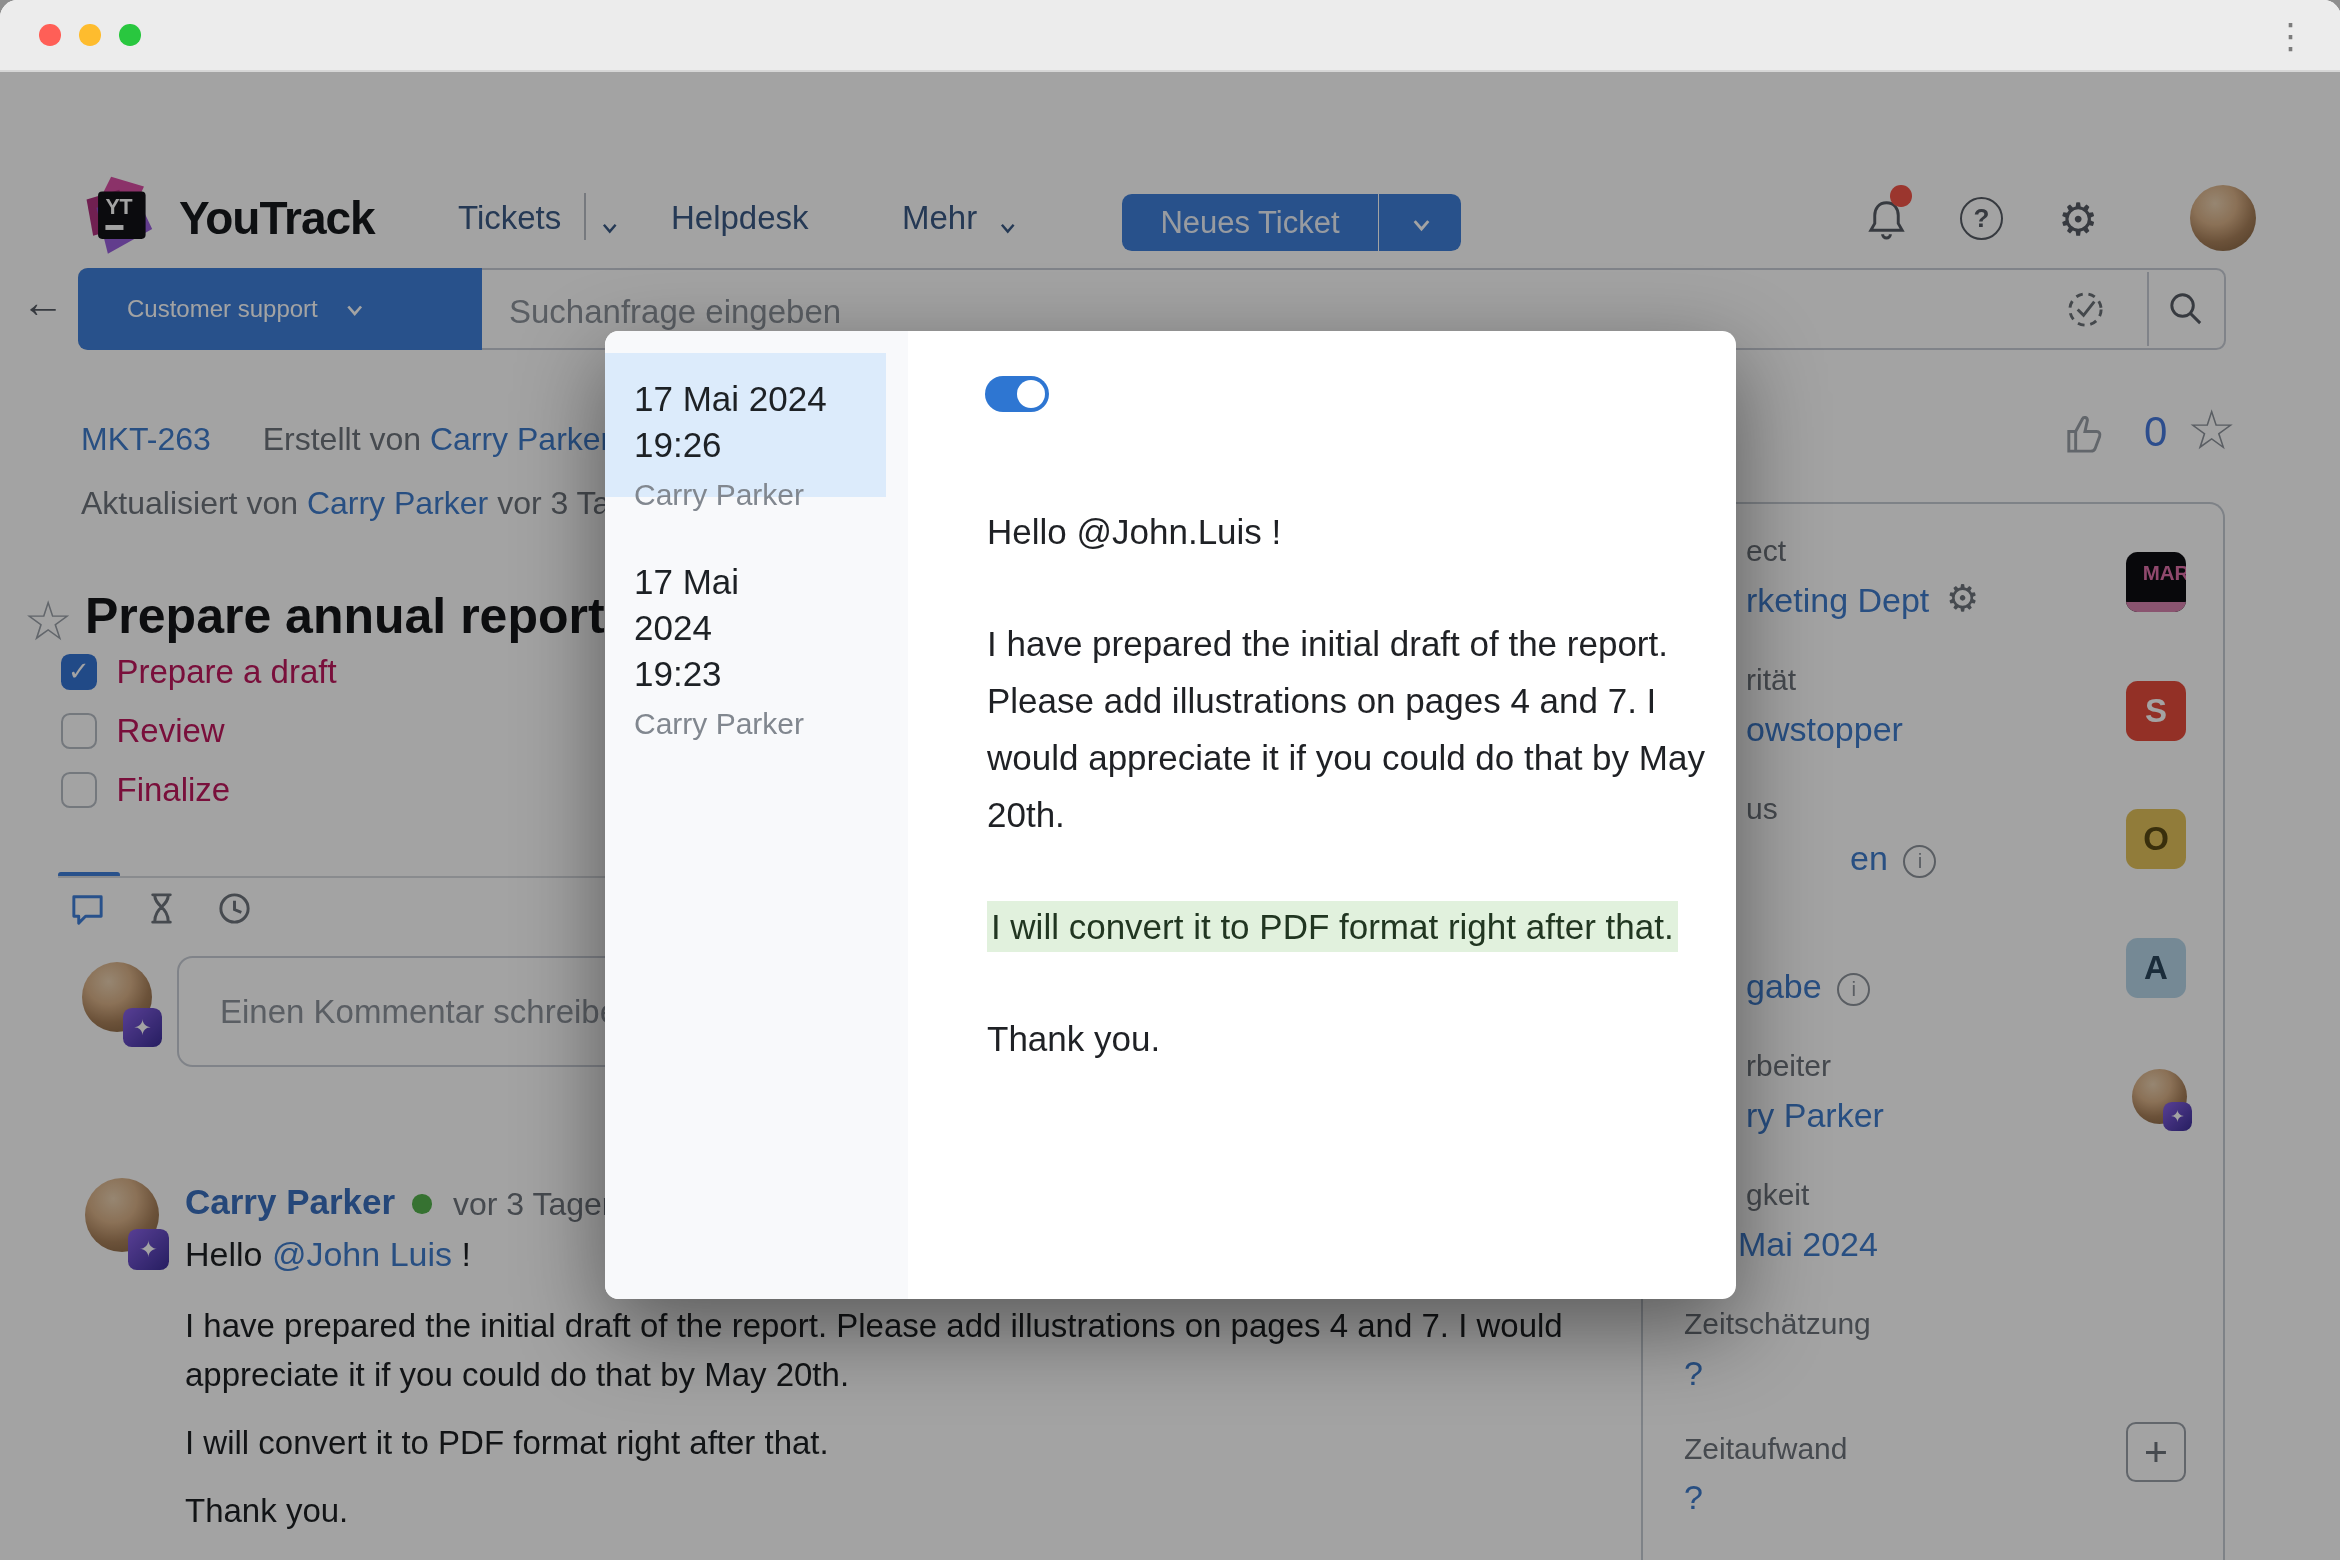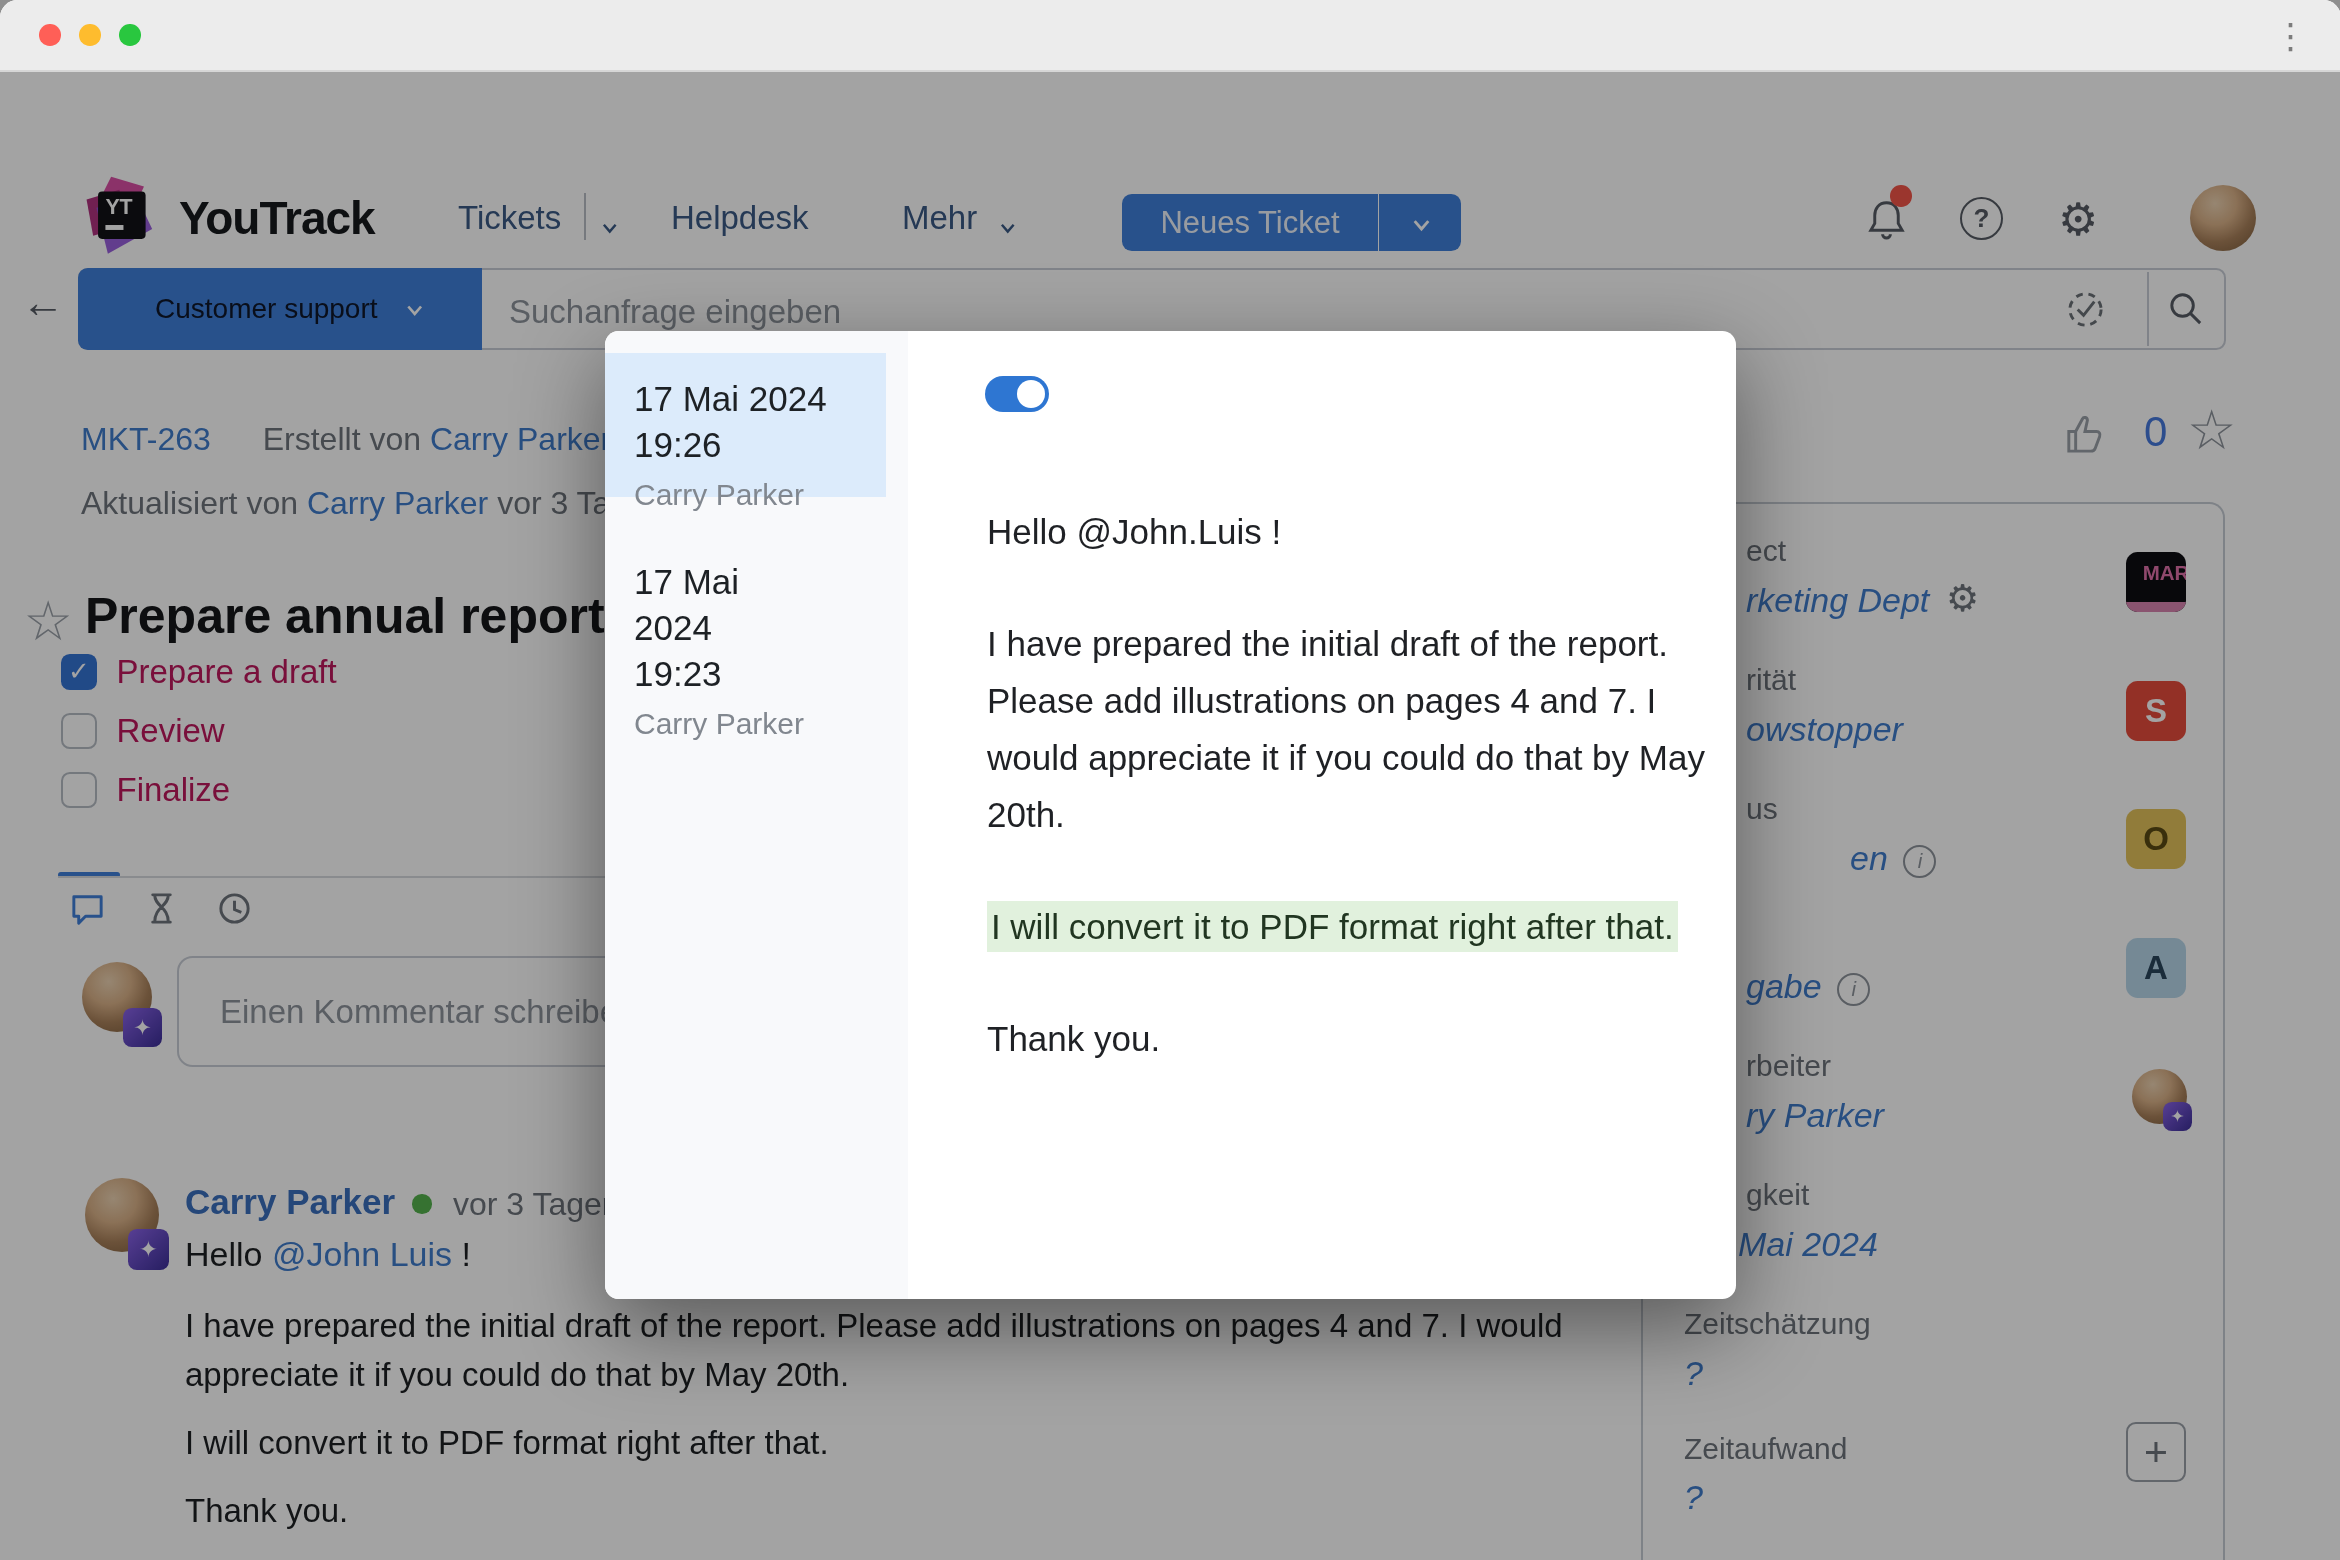--- a/index.html
+++ b/index.html
@@ -29,21 +29,21 @@
       radial-gradient(circle at 38% 28%, #ecd2b2 0%, #d9b188 34%, #a8805a 62%, #7a5c3c 100%);}
   .avatar-badge{position:absolute;border-radius:8.8px;background:linear-gradient(135deg,#8a63e8,#3c2f98);
       color:#fff;display:flex;align-items:center;justify-content:center;}
   .bell-dot{position:absolute;left:1890px;top:115px;width:21.5px;height:21.5px;border-radius:50%;background:#f25549;}
   
   .back{position:absolute;left:21.5px;top:281px;font-size:43px;color:#565c64;line-height:43px;}
   .searchbar{position:absolute;left:78px;top:268px;width:2148px;height:82px;border:2px solid #c9ced6;
              border-radius:9.8px;background:#fff;box-sizing:border-box;}
   .ctx-btn{position:absolute;left:78px;top:268px;width:404px;height:82px;background:#3f7fd9;border-radius:9.8px 0 0 9.8px;
            display:flex;align-items:center;box-sizing:border-box;padding-left:49px;}
-  .ctx-label{font-size:28px;color:#0f172a;margin-left:28px;}
+  .ctx-label{font-size:24px;color:#ffffff;}
   .ph{position:absolute;left:509px;top:293px;font-size:33px;color:#8d939c;}
   .ai-icon{position:absolute;left:2065px;top:289px;width:41px;height:41px;}
   .search-sep{position:absolute;left:2147px;top:272px;width:2px;height:74px;background:#c9ced6;}
   .mag{position:absolute;left:2164px;top:287px;width:43px;height:43px;}
   
   .meta{position:absolute;font-size:32px;white-space:nowrap;}
   .blue{color:#3f7ccc;}
   .gray{color:#6e747c;}
   .title-star{position:absolute;left:23.4px;top:589px;font-size:55px;color:#9aa0a8;}
   .issue-title{position:absolute;left:85px;top:587px;font-size:50px;font-weight:800;color:#15171a;white-space:nowrap;}
@@ -62,21 +62,21 @@
   .cmt-name{position:absolute;left:185px;top:1182px;font-size:35px;font-weight:700;color:#3a6fbe;}
   .presence{position:absolute;left:412px;top:1194px;width:19.5px;height:19.5px;border-radius:50%;background:#55b24e;}
   .cmt-time{position:absolute;left:453px;top:1186px;font-size:32px;color:#6e747c;white-space:nowrap;}
   .cmt-hello{position:absolute;left:185px;top:1235px;font-size:34px;color:#1d2023;white-space:nowrap;}
   .cmt-para{position:absolute;left:185px;width:1482px;font-size:33px;line-height:49px;color:#1d2023;}
   
   .panel{position:absolute;left:1641px;top:502px;width:584px;height:1058px;box-sizing:border-box;
          border-top:2px solid #c6ccd4;border-right:2px solid #c6ccd4;border-left:2px solid #c6ccd4;
          border-radius:15.6px 15.6px 0 0;}
   .f-label{position:absolute;font-size:30px;color:#6e747c;white-space:nowrap;}
-  .f-value{position:absolute;font-size:34px;color:#3f7ccc;white-space:nowrap;font-style:italic;}
+  .f-value{position:absolute;font-size:34px;color:#3f7ccc;white-space:nowrap;}
   .info-i{display:inline-flex;width:29px;height:29px;border:2px solid #8d939b;border-radius:50%;color:#8d939b;
           font-size:20.5px;align-items:center;justify-content:center;vertical-align:2px;margin-left:15.6px;}
   .gear-sm{position:absolute;left:1946px;top:577px;font-size:37px;color:#6e747c;}
   .badge{position:absolute;left:2126px;width:60px;height:60px;border-radius:11.7px;
          display:flex;align-items:center;justify-content:center;font-size:33px;font-weight:600;}
   .badge-mar{position:absolute;left:2126px;top:552px;width:60px;height:60px;border-radius:11.7px;background:#0d0d12;overflow:hidden;}
   .badge-mar .mar-t{position:absolute;left:0;top:8.8px;width:80px;text-align:center;font-size:20.5px;font-weight:700;color:#e071aa;}
   .badge-mar .mar-s{position:absolute;left:0;bottom:0;width:60px;height:9.8px;background:#d884b0;}
   .plus-btn{position:absolute;left:2126px;top:1422px;width:60px;height:60px;border:2px solid #9aa0a8;border-radius:9.8px;
             box-sizing:border-box;display:flex;align-items:center;justify-content:center;font-size:41px;color:#6e747c;}

